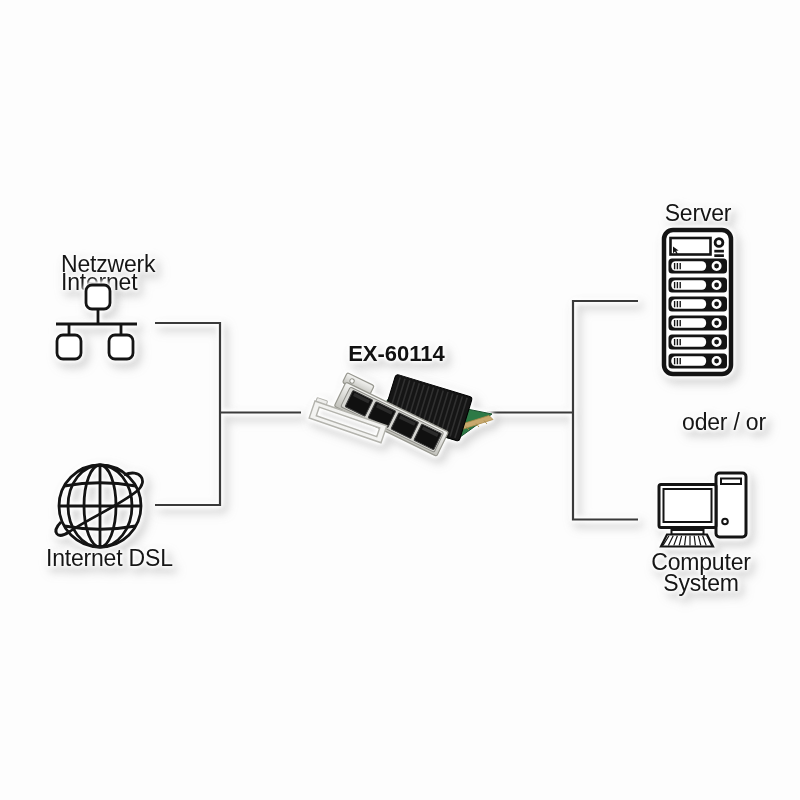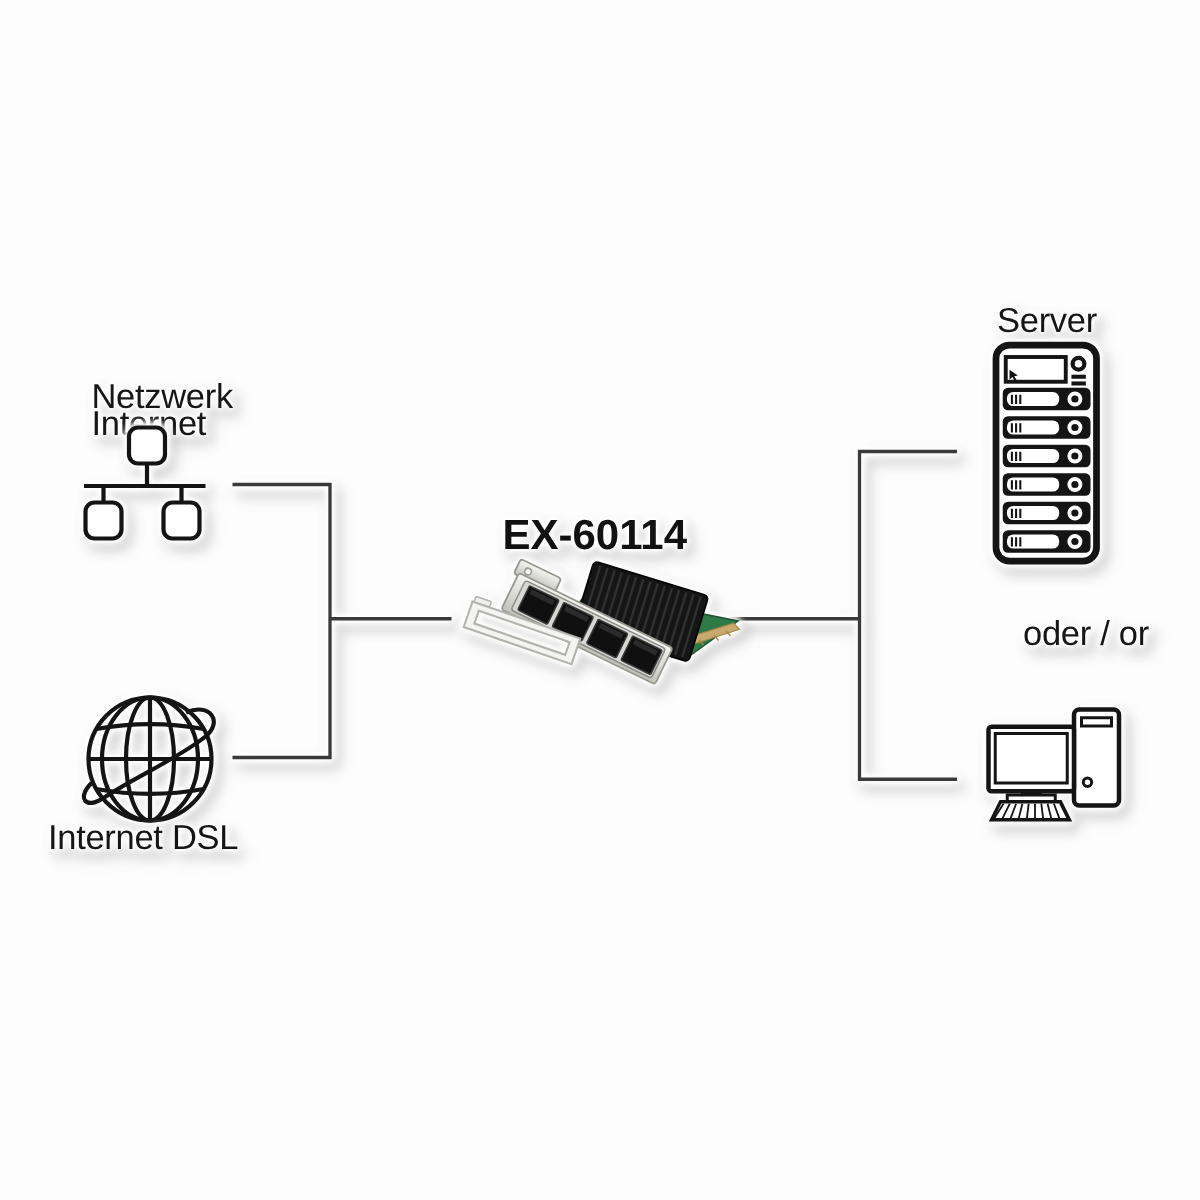--- a/index.html
+++ b/index.html
@@ -10,21 +10,21 @@
     color:#161616;
   }
   .abs{position:absolute;}
   .label{
     position:absolute;
     font-size:23px;line-height:18px;letter-spacing:-0.2px;
     color:#161616;white-space:nowrap;
   }
   .center{text-align:center;}
   .title{
-    position:absolute;font-size:28px;font-weight:bold;letter-spacing:0;
+    position:absolute;font-size:22px;font-weight:bold;letter-spacing:0;
     text-align:center;color:#111111;
   }
   
   .halo{
     filter:drop-shadow(0 0 1.5px #ffffff) drop-shadow(0 0 2px #ffffff)
            drop-shadow(0 0 2px #ffffff) drop-shadow(4px 5px 4px rgba(110,110,110,0.28));
   }
   svg{display:block;}
 </style>
 </head>
@@ -53,21 +53,21 @@
     <circle cx="50" cy="48" r="41"></circle>
     <path d="M9,48 H91"></path>
     <path d="M14.2,28 Q50,21.5 85.8,28"></path>
     <path d="M14.2,68 Q50,74.5 85.8,68"></path>
     <path d="M50,7 V89"></path>
     <ellipse cx="50" cy="48" rx="16" ry="41"></ellipse>
     <ellipse cx="50" cy="48" rx="32" ry="41"></ellipse>
     <path d="M74,17 C90,10 99,23 87,33 C70,47 38,61 19,74 C7,82 1,74 11,64"></path>
   </svg>
 
-  <div class="label center halo" style="left:32px;top:549px;width:121px;">Internet DSL</div>
+  <div class="label center halo" style="left:46px;top:549px;width:121px;">Internet DSL</div>
 
   <div class="title halo" style="left:316px;top:341px;width:161px;">EX-60114</div>
 
   <svg class="abs halo" style="left:308px;top:368px;" width="192" height="92" viewBox="0 0 192 92">
     <defs>
       <linearGradient id="metalGrad" x1="0" y1="0" x2="0" y2="1">
         <stop offset="0" stop-color="#f4f4f2"></stop>
           <stop offset="1" stop-color="#c2c2bc"></stop>
       </linearGradient>
     </defs>
@@ -152,14 +152,18 @@
       <rect x="11.5" y="21" width="48" height="33" fill="#ffffff" stroke-width="2"></rect>
       <polygon points="30,58.5 41,58.5 43,62 28,62" fill="#141414" stroke="none"></polygon>
       <rect x="19.5" y="62" width="32" height="4.5" fill="#ffffff" stroke-width="2"></rect>
     </g>
     <g>
       <polygon points="15,66.5 55,66.5 61,78.5 9,78.5" fill="#ffffff" stroke-width="2.2"></polygon>
       <path stroke-width="1.2" d="M17,67.8 L11,77.4 M21.2,67.8 L16.4,77.4 M25.4,67.8 L21.8,77.4 M29.6,67.8 L27.2,77.4 M33.8,67.8 L32.6,77.4 M38,67.8 L38,77.4 M42.2,67.8 L43.4,77.4 M46.4,67.8 L48.8,77.4 M50.6,67.8 L54.2,77.4 M54.8,67.8 L59.6,77.4"></path>
     </g>
   </svg>
 
+  <div class="label center halo" style="left:641px;top:552px;width:120px;line-height:21px;">
+    <div>Computer</div>
+    <div>System</div>
+  </div>
 
 </div>
 
 </body></html>

